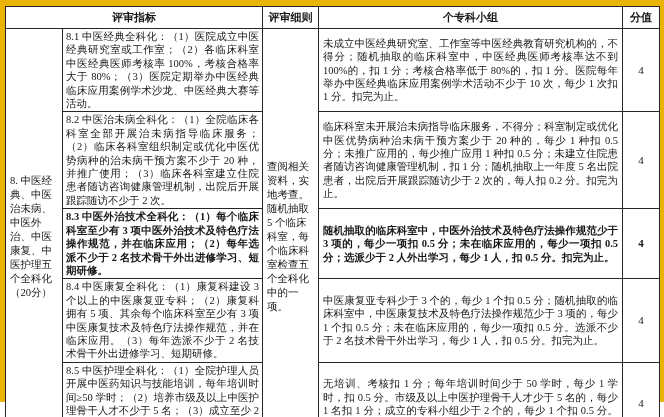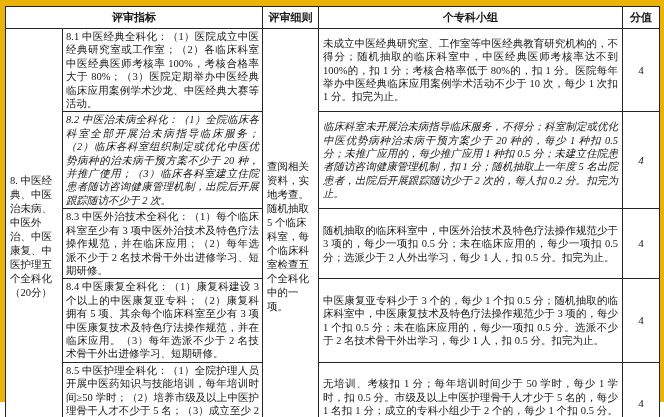--- a/index.html
+++ b/index.html
@@ -62,22 +62,22 @@
   }
   td.detail-cell {
     text-align: justify;
     padding: 1px 4px;
   }
   td.score-cell {
     text-align: center;
     font-size: 11px;
   }
   tr.row-1 { height: 75px; }
-  tr.row-2 { height: 87px; font-style: italic; }
-  tr.row-3 { height: 68px; }
+  tr.row-2 { height: 87px; }
+  tr.row-3 { height: 68px; font-weight: bold; }
   tr.row-4 { height: 80px; }
   tr.row-5 { height: 74px; }
 </style>
 </head>
 <body>
 
 <div class="doc">
   <table class="review-table">
     <colgroup>
       <col style="width:57px">

